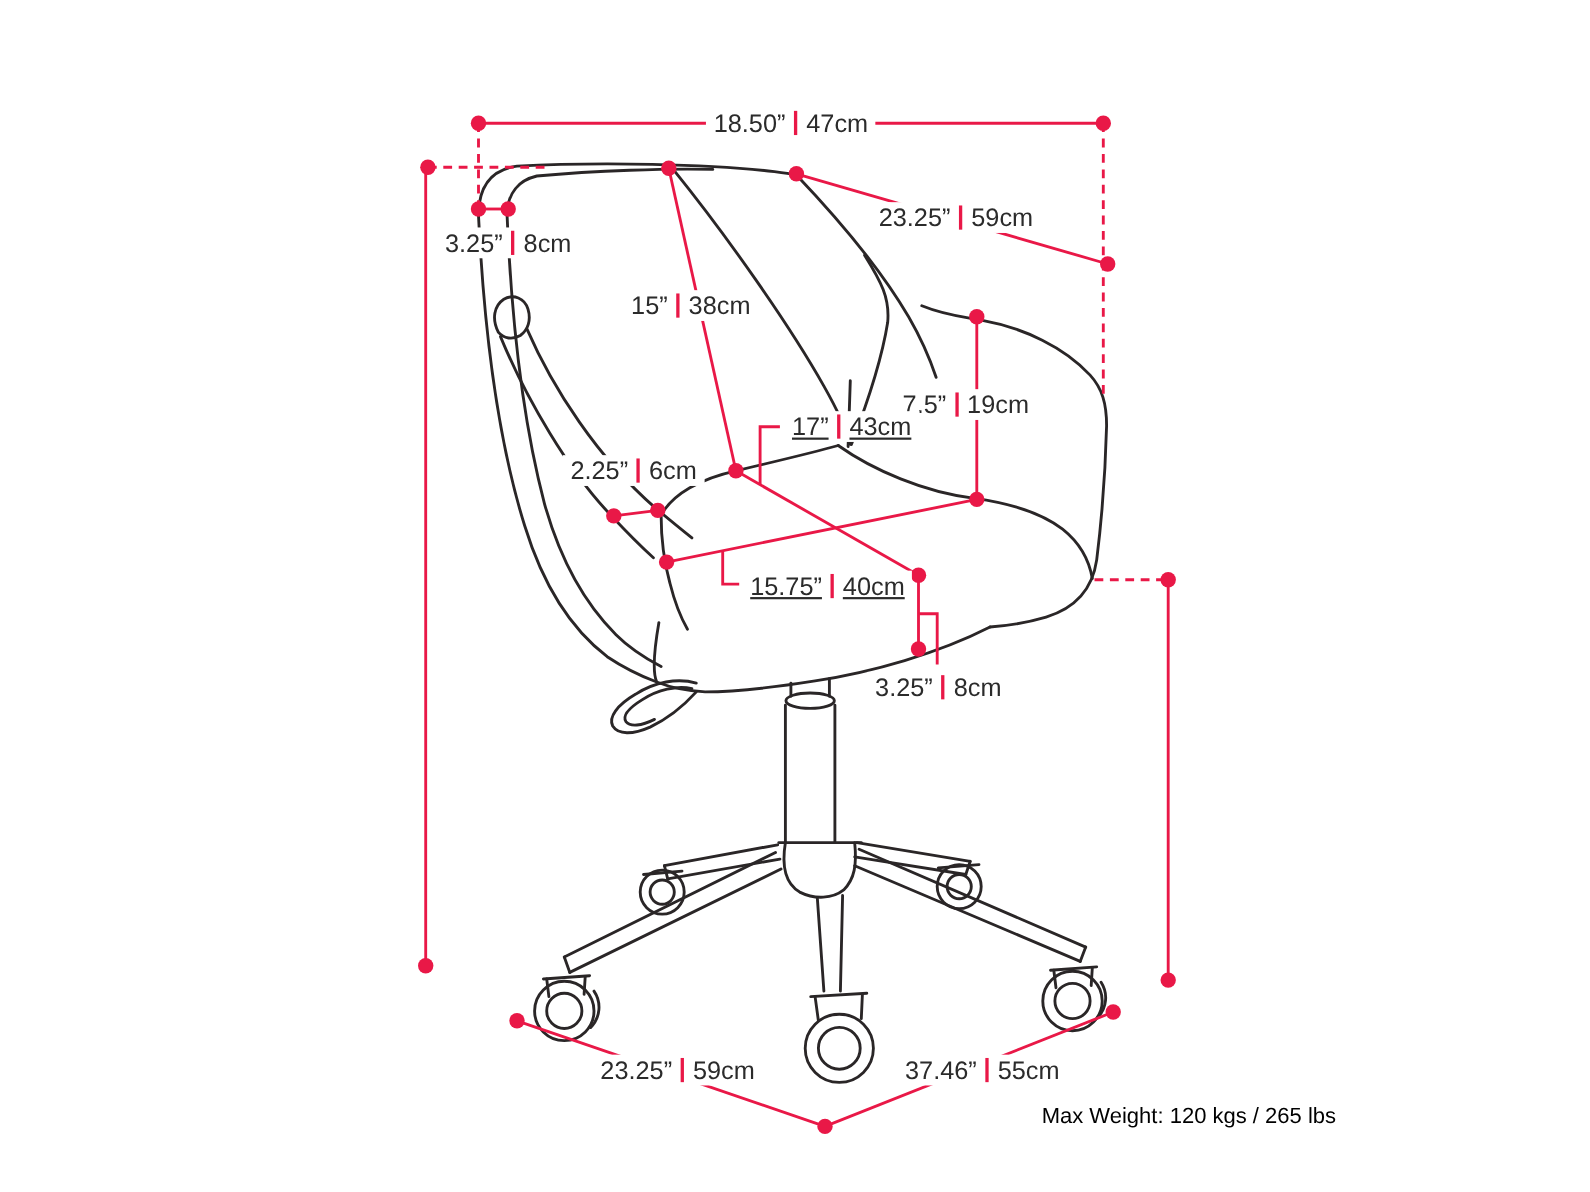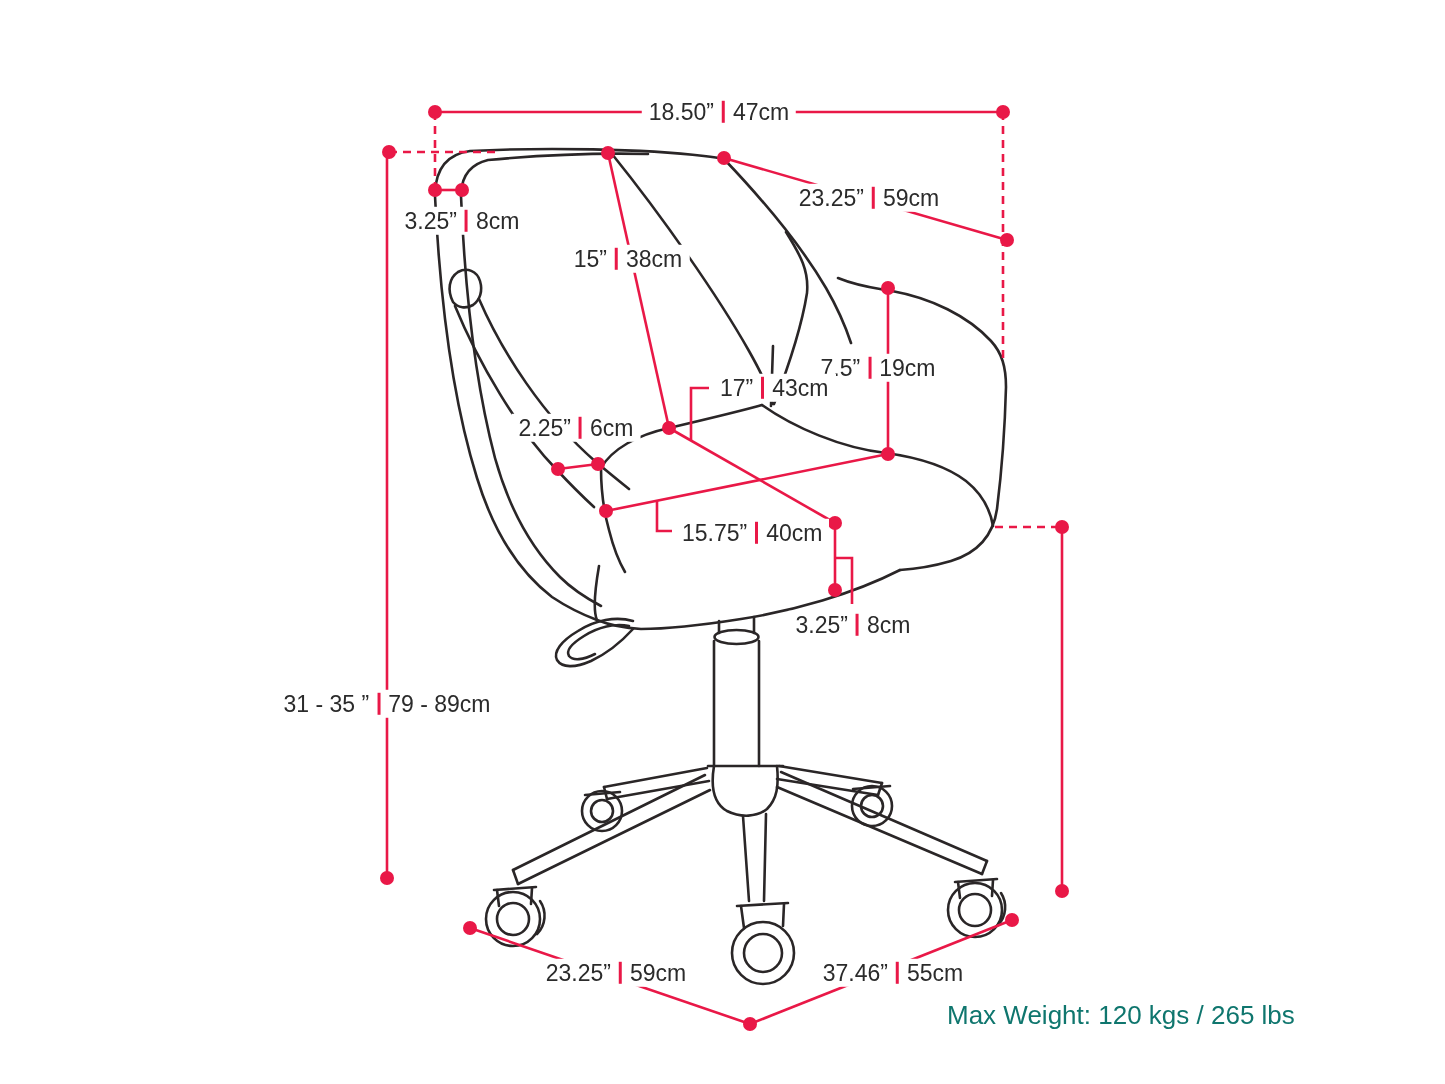--- a/index.html
+++ b/index.html
@@ -12,25 +12,25 @@
   .red{stroke:var(--accent,#e91847);stroke-width:2.6;fill:none;}
   .red.dash{stroke-dasharray:8 6;}
   .dot{fill:var(--accent,#e91847);stroke:none;}
   .chair{stroke:var(--ink,#2a2627);stroke-width:2.6;fill:none;stroke-linecap:round;stroke-linejoin:round;}
   .dim{
     position:absolute;transform:translate(-50%,-50%);
     background:#fff;padding:1px 7px;white-space:nowrap;
     font-size:23px;line-height:1.15;color:#2b2b2b;
     display:flex;align-items:center;
   }
-  .dim.la{transform:translate(0,-50%);}
+  .dim.la{transform:translate(0,-50%);text-decoration:underline;}
   .sep{display:inline-block;width:3px;height:22px;background:var(--accent,#e91847);margin:0 8px;}
   .note{
     position:absolute;transform:translate(0,-50%);
-    font-size:26px;color:#0f766e;white-space:nowrap;
+    font-size:20px;color:#000000;white-space:nowrap;
   }
 </style>
 </head>
 <body>
 
 <div class="stage">
 
   <svg width="1445" height="1084" viewBox="0 0 1445 1084">
 
     <g class="chair">
@@ -171,21 +171,21 @@
     <span class="sep"></span>
     <span>8cm</span>
   </div>
 
   <div class="dim" style="left:869px;top:198px">
     <span>23.25”</span>
     <span class="sep"></span>
     <span>59cm</span>
   </div>
 
-  <div class="dim" style="left:628px;top:259px">
+  <div class="dim" style="left:628px;top:278px">
     <span>15”</span>
     <span class="sep"></span>
     <span>38cm</span>
   </div>
 
   <div class="dim" style="left:878px;top:368px">
     <span>7.5”</span>
     <span class="sep"></span>
     <span>19cm</span>
   </div>
@@ -207,25 +207,20 @@
     <span class="sep"></span>
     <span>6cm</span>
   </div>
 
   <div class="dim" style="left:853px;top:625px">
     <span>3.25”</span>
     <span class="sep"></span>
     <span>8cm</span>
   </div>
 
-  <div class="dim" style="left:387px;top:704px">
-    <span>31 - 35 ”</span>
-    <span class="sep"></span>
-    <span>79 - 89cm</span>
-  </div>
 
 
   <div class="dim" style="left:616px;top:973px">
     <span>23.25”</span>
     <span class="sep"></span>
     <span>59cm</span>
   </div>
 
   <div class="dim" style="left:893px;top:973px">
     <span>37.46”</span>

